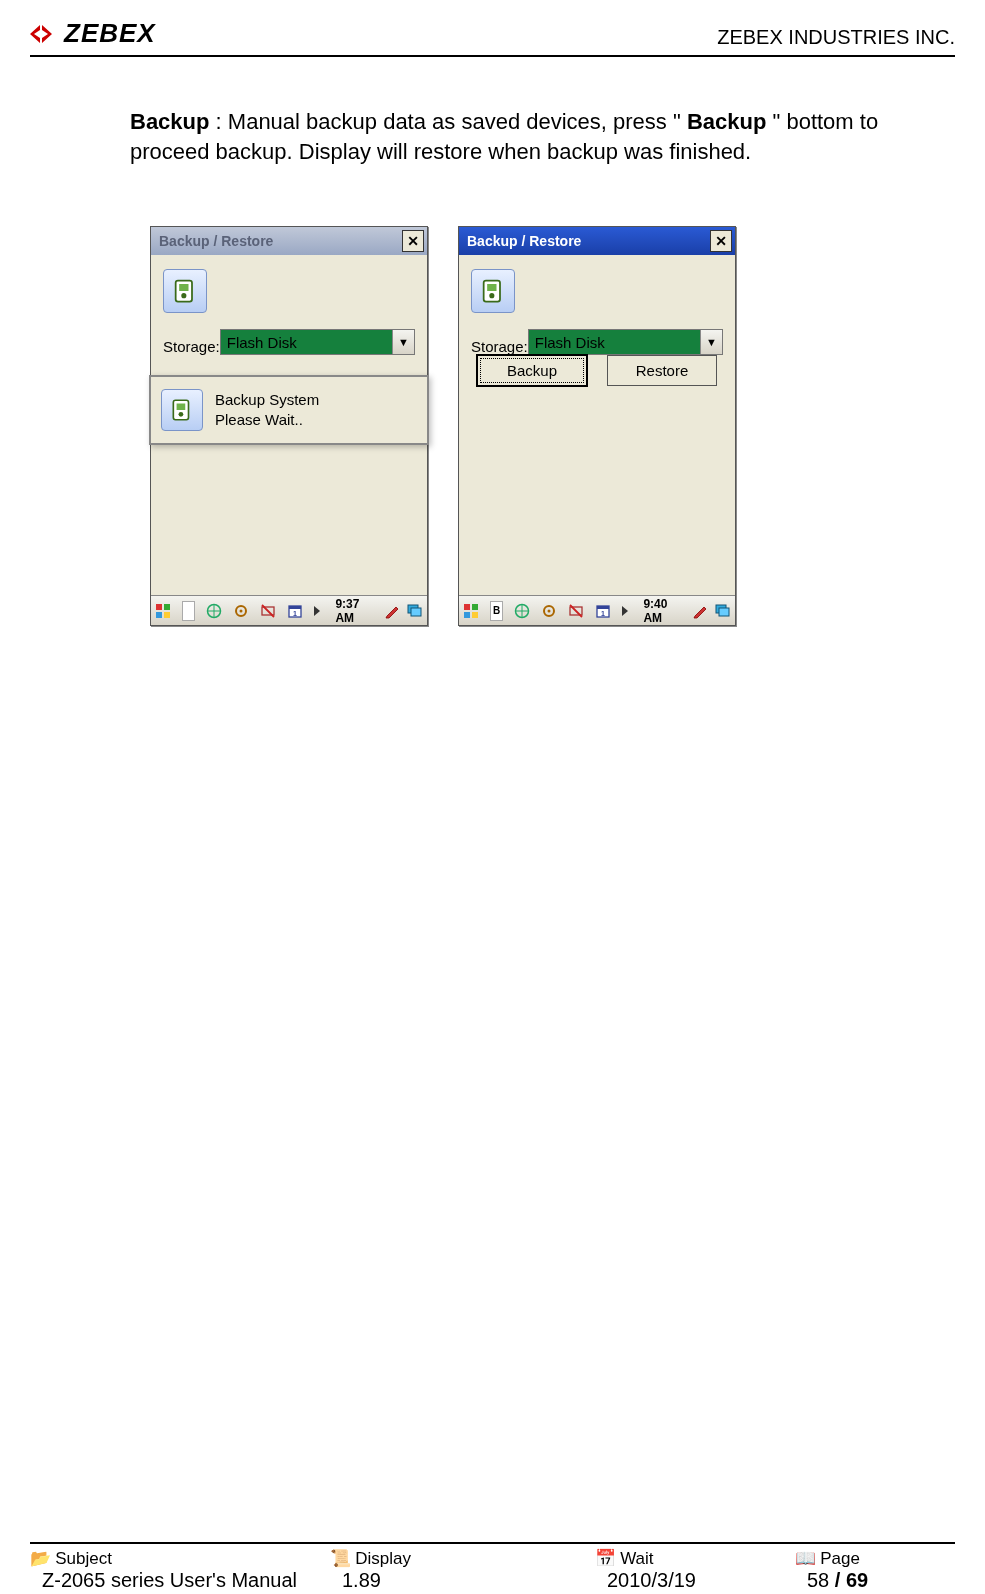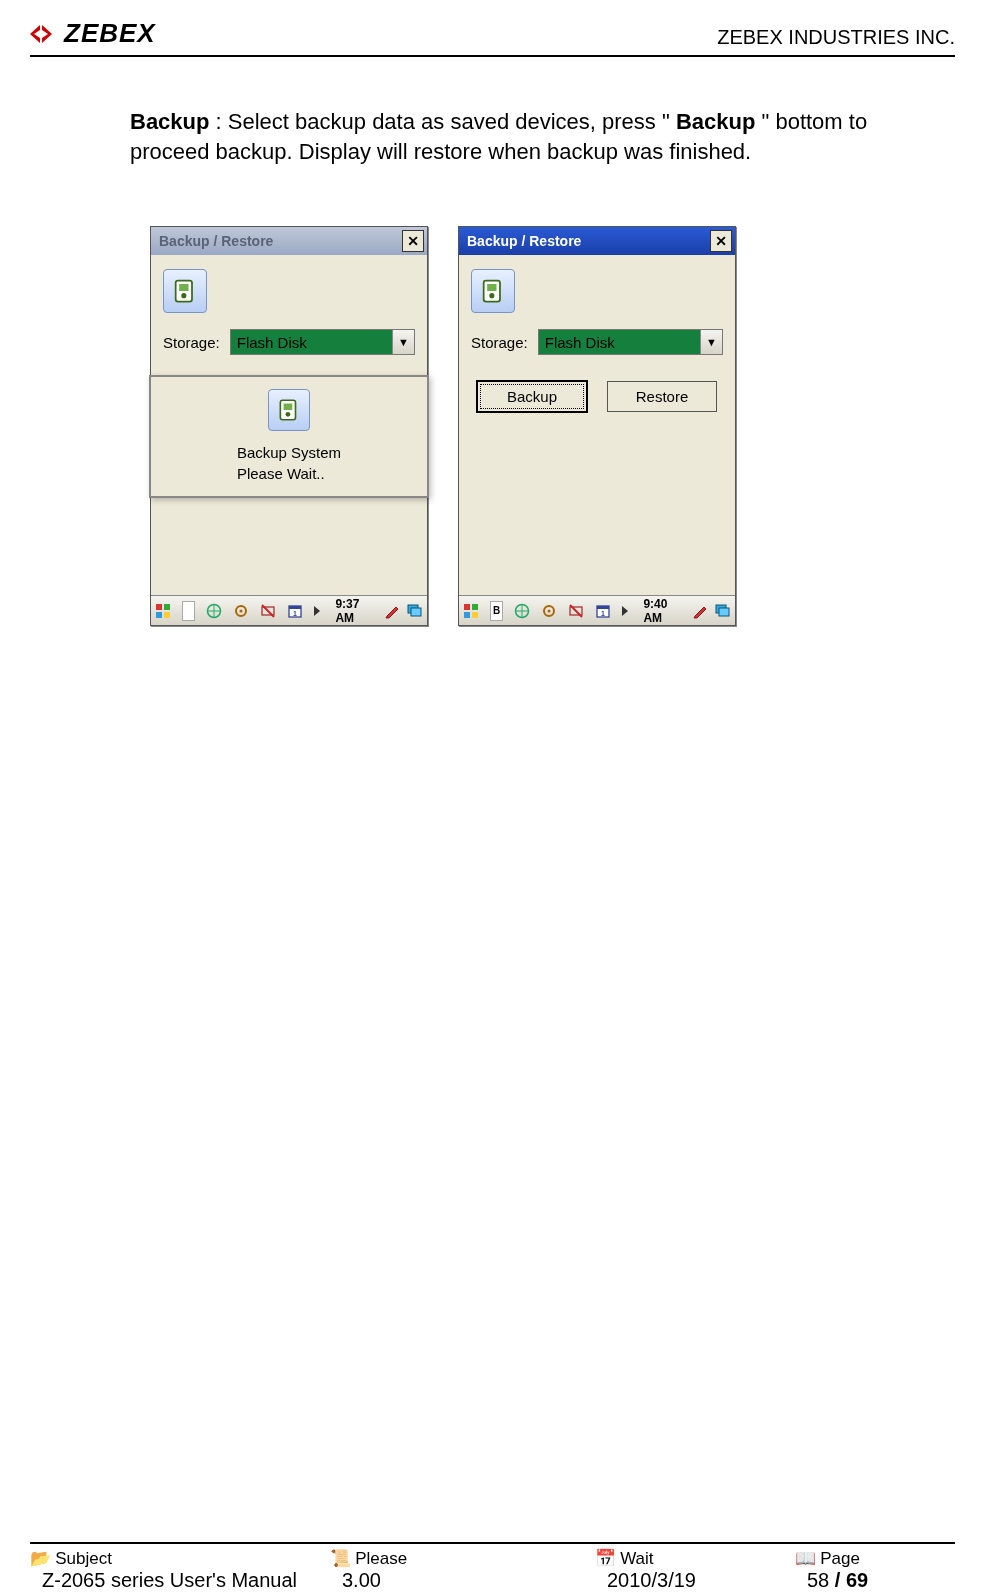--- a/index.html
+++ b/index.html
@@ -14,26 +14,26 @@
   .screenshots { display: flex; gap: 30px; margin-left: 120px; }
   .window { width: 278px; border: 1px solid #555; background: #ece9d8; font-family: Tahoma, Arial, sans-serif; font-size: 14px; box-shadow: 1px 1px 0 #888;}
   .titlebar { height: 28px; display: flex; align-items: center; justify-content: space-between; padding: 0 3px 0 8px; }
   .titlebar-a { background: linear-gradient(#c0c8d8,#9aa8c4); }
   .titlebar-b { background: linear-gradient(#2a5ad4,#1a3fa8); color: #fff; font-weight: 700; }
   .titlebar-a .title-text { color: #5a6278; font-weight: 700; }
   .close-btn { width: 22px; height: 22px; background: #ece9d8; border: 1px solid #333; display: flex; align-items: center; justify-content: center; font-weight: 700; font-size: 14px; color:#000; cursor: pointer; }
   .client { background: #ece9d8; padding: 14px 12px 0 12px; height: 340px; position: relative; }
   .app-icon { width: 44px; height: 44px; background: linear-gradient(#e8f0ff,#b8cef4); border: 1px solid #7a94c8; border-radius: 4px; display:flex; align-items:center; justify-content:center; margin-bottom: 16px; }
   .app-icon svg { width: 28px; height: 28px; }
-  .field-row { display:flex; align-items:center; gap: 10px; margin-bottom: 26px; }
+  .field-row { display:flex; align-items:flex-end; }
   .field-label { font-size: 15px; }
   .combo { display:flex; align-items:center; border:1px solid #777; background:#15803d; height: 26px; flex:1; }
   .combo-text { flex:1; padding: 0 6px; font-size: 15px; }
   .combo-arrow { width: 22px; height: 24px; background: linear-gradient(#f4f4f0,#d8d4c8); border-left: 1px solid #888; display:flex; align-items:center; justify-content:center; font-size:11px; cursor:pointer;}
-  .msgbox { margin: 0 -12px; border:2px solid #888; background:#ece9d8; padding: 12px 10px; display:flex; align-items:center; gap: 12px; position:absolute; left:10px; right:10px; top:120px; box-shadow: 2px 2px 6px rgba(0,0,0,.25); flex-direction: column; }
+  .msgbox { margin: 0 -12px; border:2px solid #888; background:#ece9d8; padding: 12px 10px; display:flex; align-items:center; gap: 12px; position:absolute; left:10px; right:10px; top:120px; box-shadow: 2px 2px 6px rgba(0,0,0,.25); }
   .msgbox .m-icon { width:42px; height:42px; background:linear-gradient(#e8f0ff,#b8cef4); border:1px solid #7a94c8; border-radius:4px; display:flex; align-items:center; justify-content:center; }
   .msgbox .m-icon svg { width:26px; height:26px;}
   .msgbox .m-text { font-size: 15px; line-height: 1.35; }
   .btn-row { display:flex; gap: 20px; justify-content:center; }
   .win-btn { border:1px solid #555; background: #ece9d8; padding: 6px 0; width: 110px; text-align:center; font-size: 15px; cursor:pointer; }
   .win-btn.focus { outline: 1px dotted #000; outline-offset: -4px; border:1px solid #000; box-shadow: 0 0 0 1px #000;}
   .taskbar { height: 30px; background: linear-gradient(#f4f4f0,#d8d4c8); border-top: 1px solid #888; display:flex; align-items:center; padding: 0 4px; gap: 11px; font-size: 11px; }
   .tray { margin-left:auto; display:flex; align-items:center; gap:4px; font-weight:700; }
   .tb-slot { width:18px; height:20px; border:1px solid #aaa; background:#fff; display:flex; align-items:center; justify-content:center; font-size:10px; font-weight:700;}
   .tb-ic { width:18px; height:18px; display:inline-flex; align-items:center; justify-content:center; }
@@ -58,21 +58,21 @@
             <polygon points="0,11 10,2 10,7 4,11 10,15 10,20" fill="#c00"></polygon>
             <polygon points="12,2 22,11 12,20 12,15 18,11 12,7" fill="#c00"></polygon>
           </svg>
       </span>
       <span>ZEBEX</span>
     </div>
     <div class="company">ZEBEX INDUSTRIES INC.</div>
   </div>
 
   <div class="body-text">
-    <span class="bold">Backup</span><span> : Select backup data as saved devices, press " </span><span class="bold">Backup</span><span> " bottom to proceed backup. Display will restore when backup was finished.</span>
+    <span class="bold">Backup</span><span> : Manual backup data as saved devices, press " </span><span class="bold">Backup</span><span> " bottom to proceed backup. Display will restore when backup was finished.</span>
   </div>
 
   <div class="screenshots">
 
     <div class="window">
       <div class="titlebar titlebar-a">
         <span class="title-text">Backup / Restore</span>
         <span class="close-btn">
           <span>✕</span>
         </span>
@@ -246,23 +246,23 @@
       <div class="f-cell">
         <div class="lab">
             <span>📂</span>
             <span>Subject</span>
           </div>
         <div class="val">Z-2065 series User's Manual</div>
       </div>
       <div class="f-cell">
         <div class="lab">
             <span>📜</span>
-            <span>Please</span>
-          </div>
-        <div class="val">3.00</div>
+            <span>Display</span>
+          </div>
+        <div class="val">1.89</div>
       </div>
       <div></div>
       <div class="f-cell">
         <div class="lab">
             <span>📅</span>
             <span>Wait</span>
           </div>
         <div class="val">2010/3/19</div>
       </div>
       <div class="f-cell">

